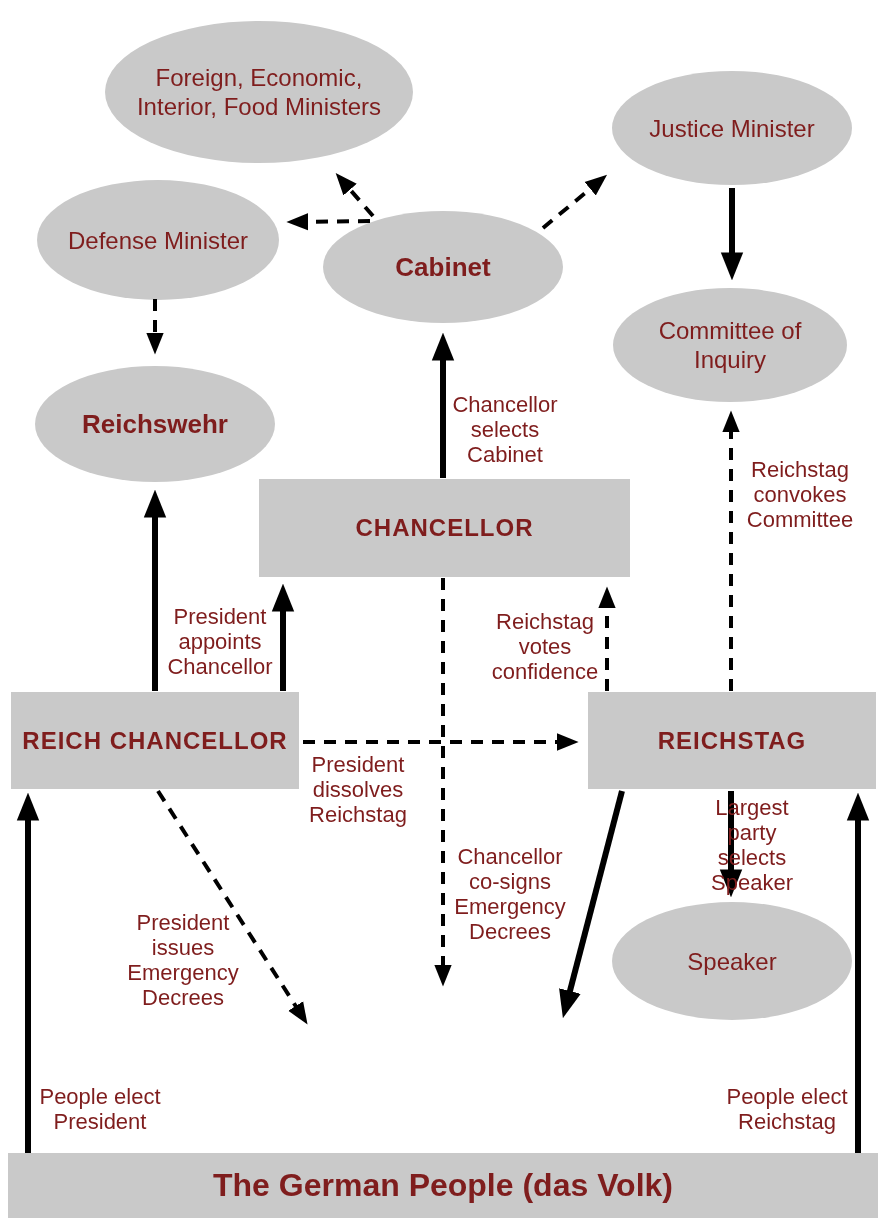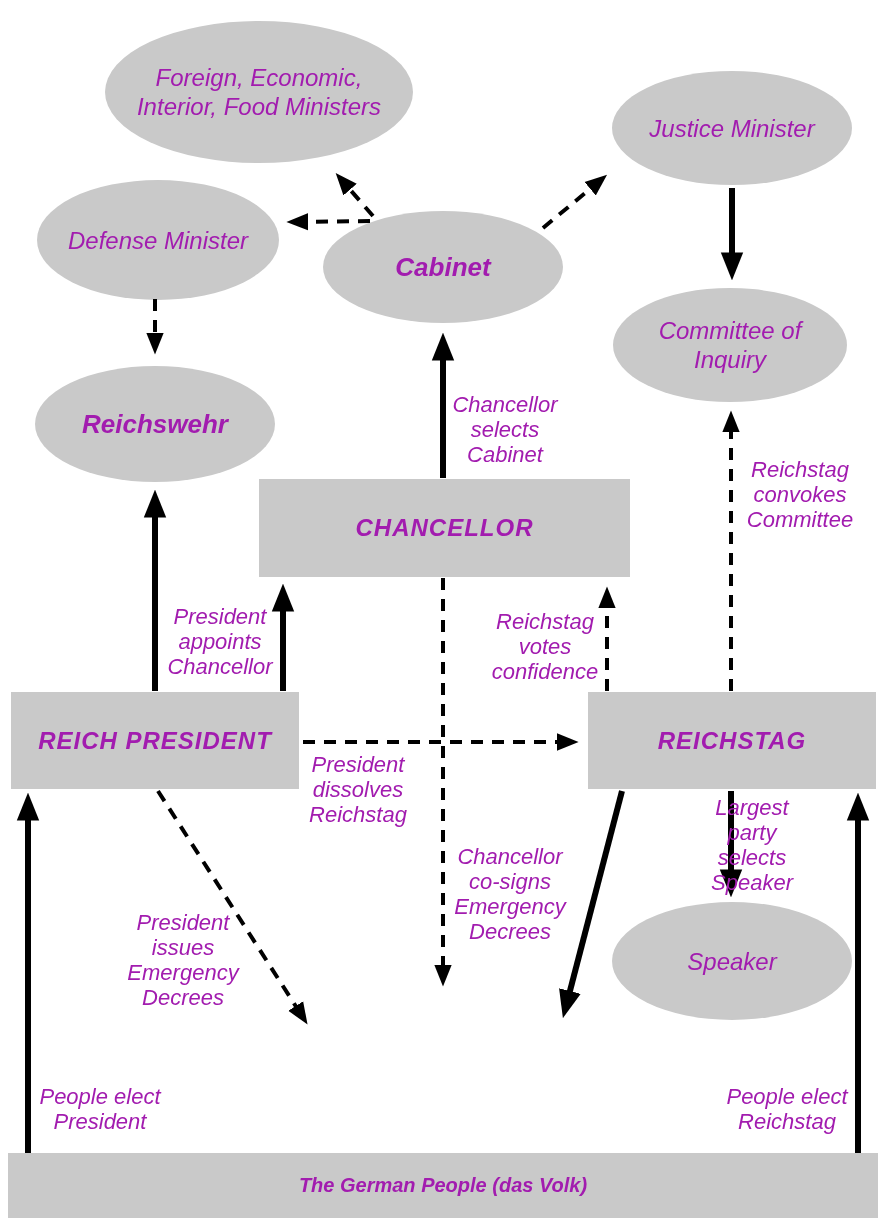--- a/index.html
+++ b/index.html
@@ -1,36 +1,35 @@
 <!DOCTYPE html>
 <html><head>
 <meta charset="utf-8">
 <style>
   html,body{margin:0;padding:0;background:#ffffff;}
   #canvas{
     position:relative;
     width:886px;height:1232px;
     background:#ffffff;
     font-family:"Liberation Sans", sans-serif;
-    color:#a21caf;
+    color:#7f1d1d;
     overflow:hidden;
-    font-style:italic;
   }
   .node{
     position:absolute;
     background:#c9c9c9;
     display:flex;align-items:center;justify-content:center;
     text-align:center;
     white-space:pre-line;
     z-index:1;
   }
   .ellipse{border-radius:50%;font-size:24px;line-height:29px;}
   .ellipse.bold{font-weight:bold;font-size:26px;}
   .rectbox{font-weight:bold;font-size:24px;letter-spacing:1px;}
-  .bar{font-weight:bold;font-size:20px;}
+  .bar{font-weight:bold;font-size:32px;}
   .edge-label{
     position:absolute;
     text-align:center;
     white-space:pre-line;
     font-size:22px;line-height:25px;
     z-index:3;
   }
   #arrows{position:absolute;left:0;top:0;z-index:2;pointer-events:none;}
   .solid{stroke:#000;stroke-width:6;fill:none;}
   .dashed{stroke:#000;stroke-width:4;fill:none;stroke-dasharray:12 9;}
@@ -49,21 +48,21 @@
 
   <div class="node ellipse bold" style="left:323px;top:211px;width:240px;height:112px;">Cabinet</div>
 
   <div class="node ellipse bold" style="left:35px;top:366px;width:240px;height:116px;">Reichswehr</div>
 
   <div class="node ellipse" style="left:613px;top:288px;width:234px;height:114px;">Committee of
 Inquiry</div>
 
   <div class="node rectbox" style="left:259px;top:479px;width:371px;height:98px;">CHANCELLOR</div>
 
-  <div class="node rectbox" style="left:11px;top:692px;width:288px;height:97px;">REICH PRESIDENT</div>
+  <div class="node rectbox" style="left:11px;top:692px;width:288px;height:97px;">REICH CHANCELLOR</div>
 
   <div class="node rectbox" style="left:588px;top:692px;width:288px;height:97px;">REICHSTAG</div>
 
   <div class="node ellipse" style="left:612px;top:902px;width:240px;height:118px;">Speaker</div>
 
 
   <div class="node bar" style="left:8px;top:1153px;width:870px;height:65px;">The German People (das Volk)</div>
 
 
   <div class="edge-label" style="left:140px;top:604px;width:160px;">President

